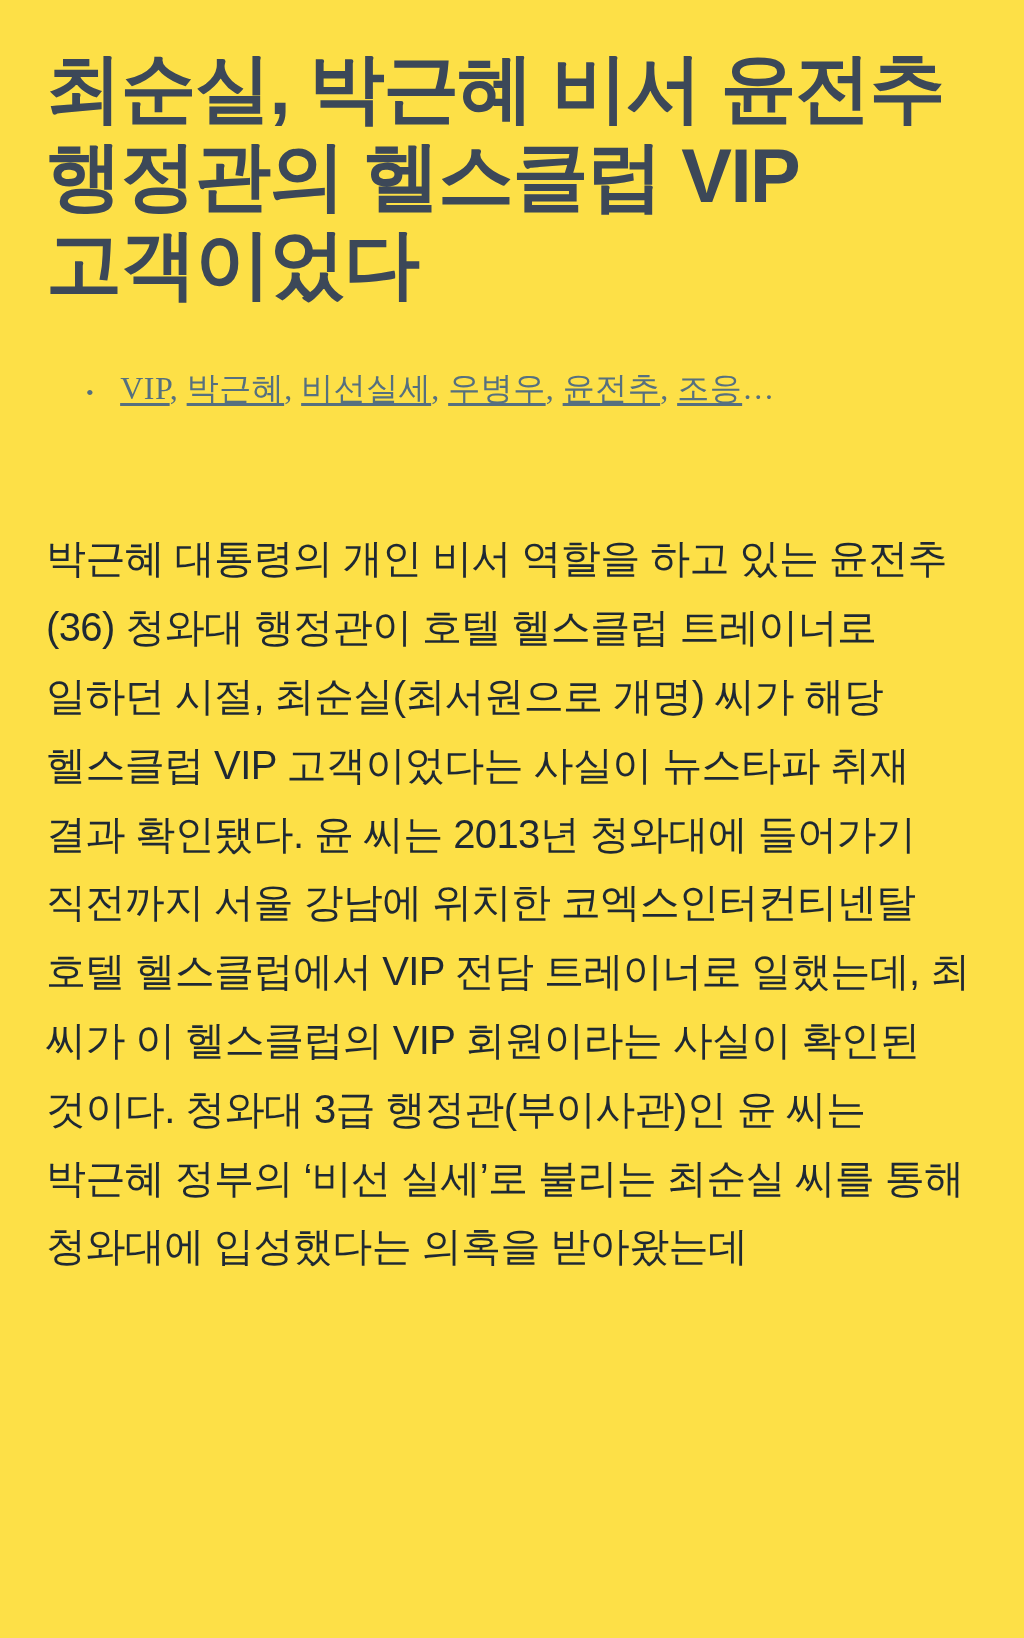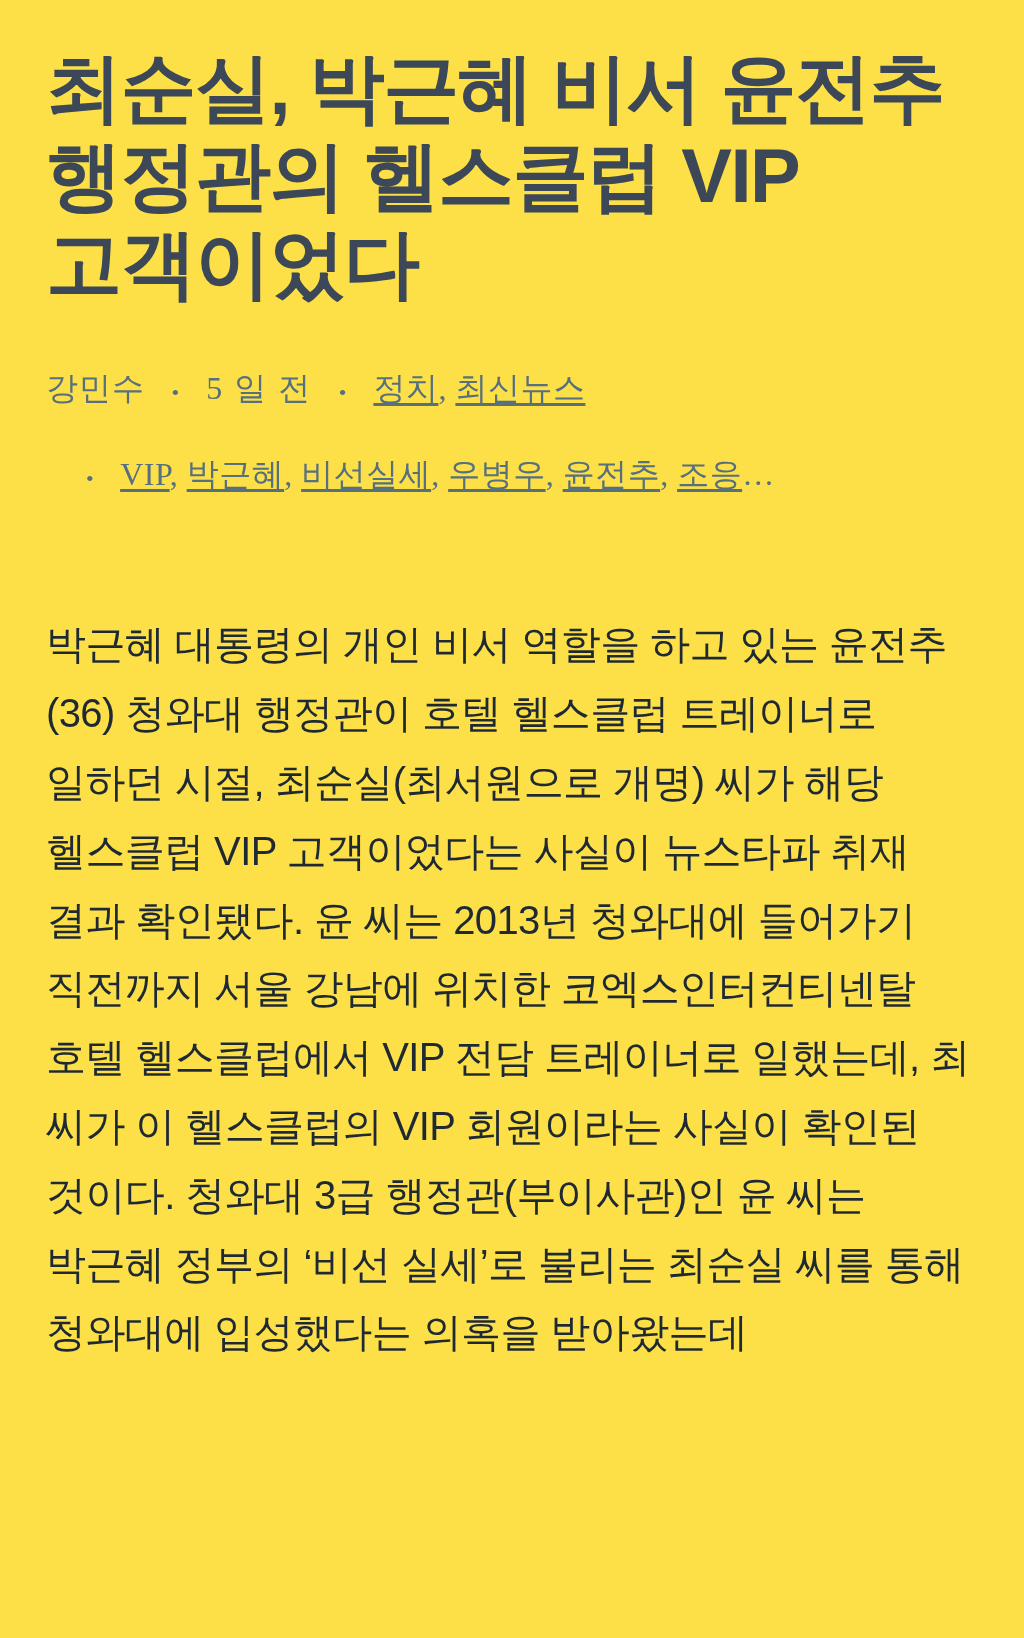--- a/index.html
+++ b/index.html
@@ -95,27 +95,20 @@
 </style>
 </head>
 <body>
 
 <div class="page">
 
   <h1 class="article-title">최순실, 박근혜 비서 윤전추 행정관의 헬스클럽 VIP 고객이었다</h1>
 
   <div class="meta">
 
-    <span class="meta-line-1">
-      <span class="author">강민수</span>
-      <span class="sep">•</span>
-      <span class="date">5 일 전</span>
-      <span class="sep">•</span>
-      <a href="#">정치</a><span class="comma">, </span><a href="#">최신뉴스</a>
-    </span>
 
     <span class="meta-line-2">
       <span class="sep">•</span>
       <a href="#">VIP</a><span class="comma">, </span><a href="#">박근혜</a><span class="comma">, </span><a href="#">비선실세</a><span class="comma">, </span><a href="#">우병우</a><span class="comma">, </span><a href="#">윤전추</a><span class="comma">, </span><a href="#">조응</a><span class="ellipsis">…</span>
     </span>
 
   </div>
 
   <div class="article-body">
     <p>박근혜 대통령의 개인 비서 역할을 하고 있는 윤전추(36) 청와대 행정관이 호텔 헬스클럽 트레이너로 일하던 시절, 최순실(최서원으로 개명) 씨가 해당 헬스클럽 VIP 고객이었다는 사실이 뉴스타파 취재 결과 확인됐다. 윤 씨는 2013년 청와대에 들어가기 직전까지 서울 강남에 위치한 코엑스인터컨티넨탈 호텔 헬스클럽에서 VIP 전담 트레이너로 일했는데, 최 씨가 이 헬스클럽의 VIP 회원이라는 사실이 확인된 것이다. 청와대 3급 행정관(부이사관)인 윤 씨는 박근혜 정부의 ‘비선 실세’로 불리는 최순실 씨를 통해 청와대에 입성했다는 의혹을 받아왔는데</p>

